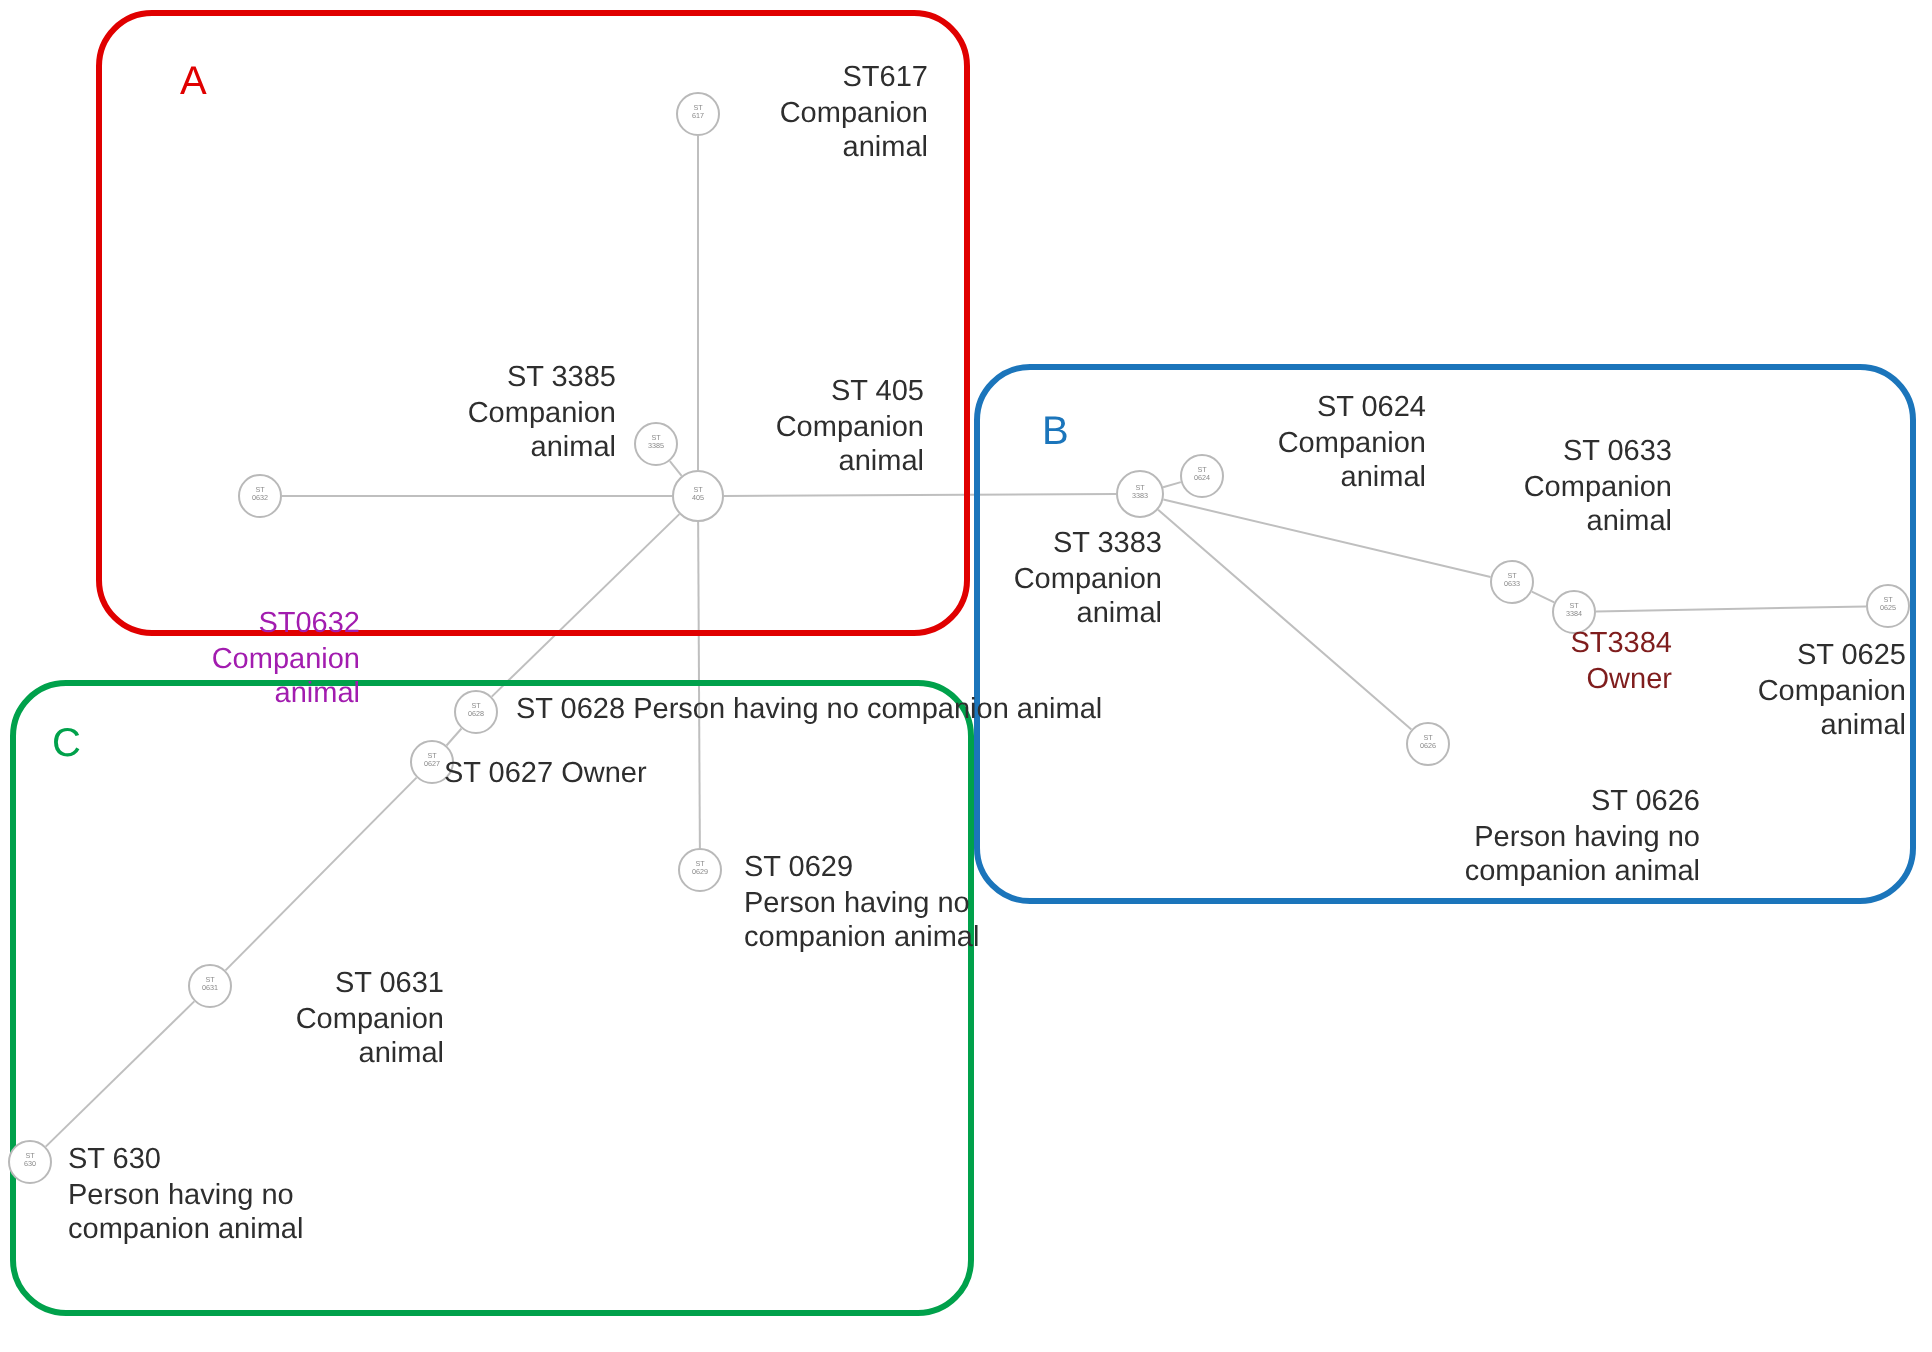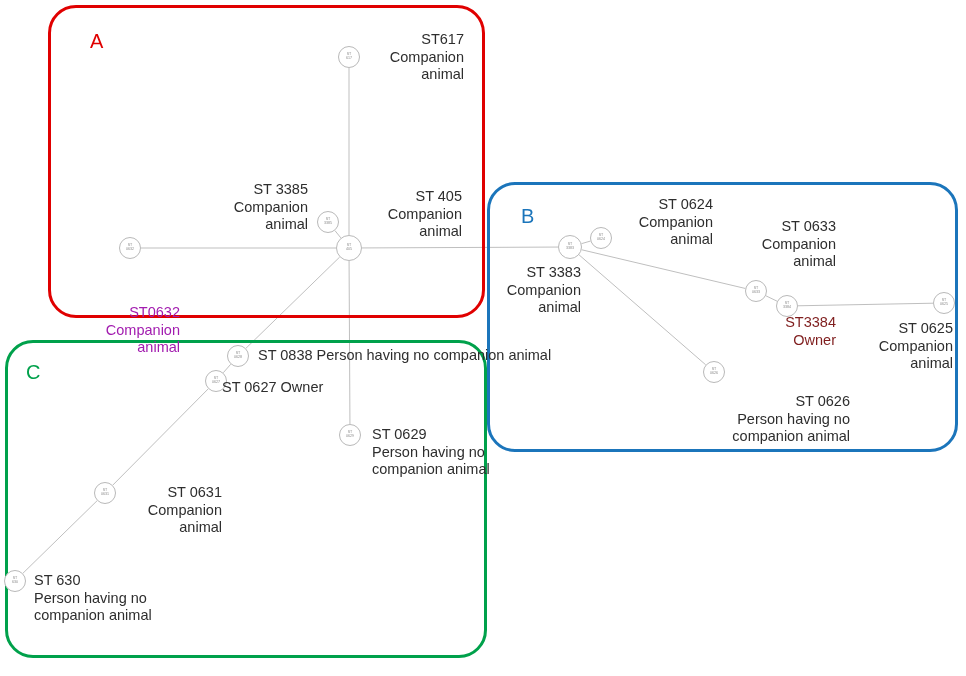--- a/index.html
+++ b/index.html
@@ -178,21 +178,21 @@
 Companion
 animal</div>
       <div class="node-label center" style="left: 740px; top: 314px; width: 96px; color: #7f1d1d;">ST3384
 Owner</div>
       <div class="node-label center" style="left: 857px; top: 320px; width: 96px; color: rgb(46, 46, 46);">ST 0625
 Companion
 animal</div>
       <div class="node-label center" style="left: 690px; top: 393px; width: 160px; color: rgb(46, 46, 46);">ST 0626
 Person having no
 companion animal</div>
-      <div class="node-label left" style="left: 258px; top: 347px; width: 330px; color: rgb(46, 46, 46);">ST 0838 Person having no companion animal</div>
+      <div class="node-label left" style="left: 258px; top: 347px; width: 330px; color: rgb(46, 46, 46);">ST 0628 Person having no companion animal</div>
       <div class="node-label left" style="left: 222px; top: 379px; width: 140px; color: rgb(46, 46, 46);">ST 0627 Owner</div>
       <div class="node-label left" style="left: 372px; top: 426px; width: 140px; color: rgb(46, 46, 46);">ST 0629
 Person having no
 companion animal</div>
       <div class="node-label center" style="left: 126px; top: 484px; width: 96px; color: rgb(46, 46, 46);">ST 0631
 Companion
 animal</div>
       <div class="node-label left" style="left: 34px; top: 572px; width: 150px; color: rgb(46, 46, 46);">ST 630
 Person having no
 companion animal</div>

